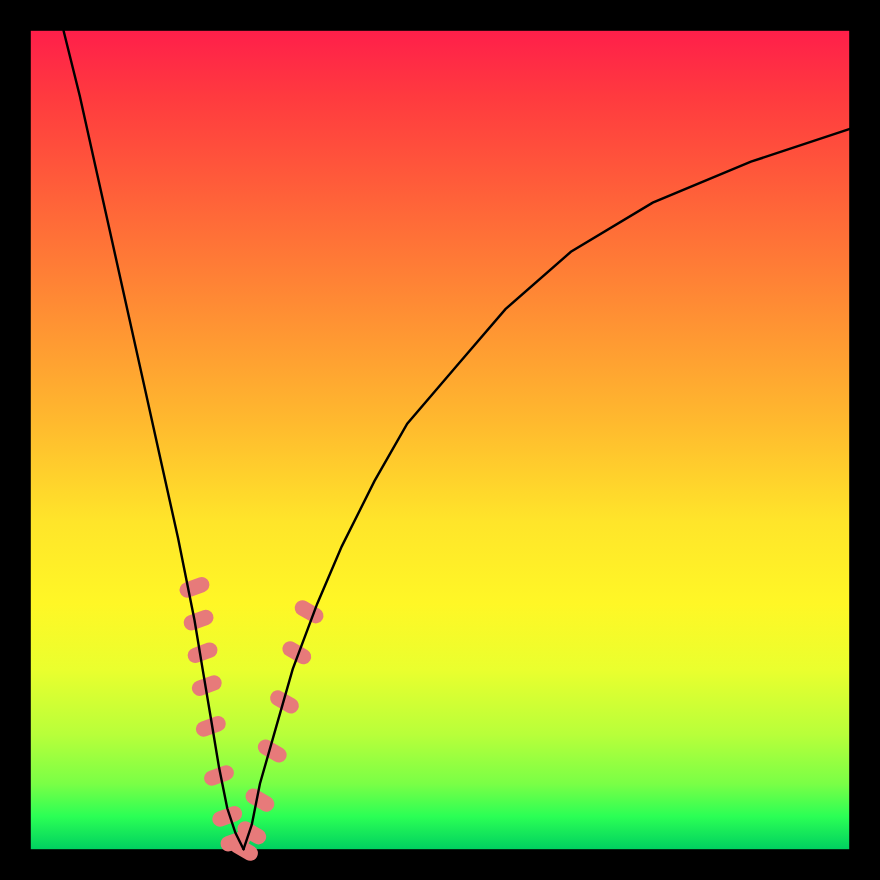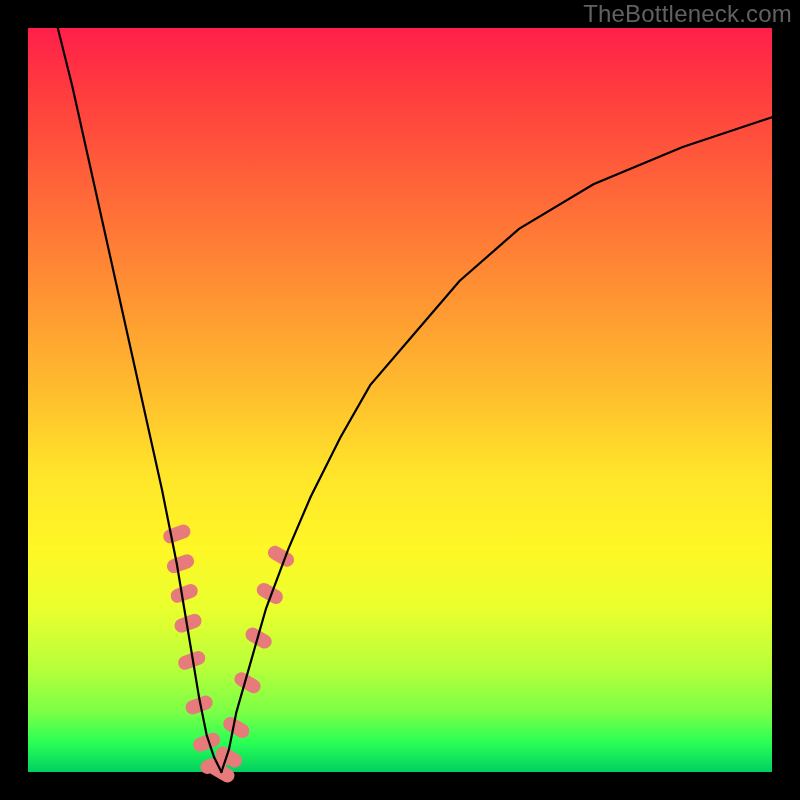--- a/index.html
+++ b/index.html
@@ -65,21 +65,20 @@
   }
   .blob {
     fill: #e77a7a;
     stroke: none;
   }
 </style>
 </head>
 <body>
 
 <div class="frame">
-  <div class="watermark">TheBottleneck.com</div>
 
   <div class="plot">
     <svg class="curves" viewBox="0 0 744 744">
       <g id="markers-g">
           <rect x="141.8" y="491.9" width="14" height="28" rx="7" ry="7" class="blob" transform="rotate(70 148.8 505.9)"></rect>
           <rect x="145.5" y="521.7" width="14" height="28" rx="7" ry="7" class="blob" transform="rotate(70 152.5 535.7)"></rect>
           <rect x="149.2" y="551.4" width="14" height="28" rx="7" ry="7" class="blob" transform="rotate(70 156.2 565.4)"></rect>
           <rect x="153.0" y="581.2" width="14" height="28" rx="7" ry="7" class="blob" transform="rotate(70 160.0 595.2)"></rect>
           <rect x="156.7" y="618.4" width="14" height="28" rx="7" ry="7" class="blob" transform="rotate(70 163.7 632.4)"></rect>
           <rect x="164.1" y="663.0" width="14" height="28" rx="7" ry="7" class="blob" transform="rotate(70 171.1 677.0)"></rect>

